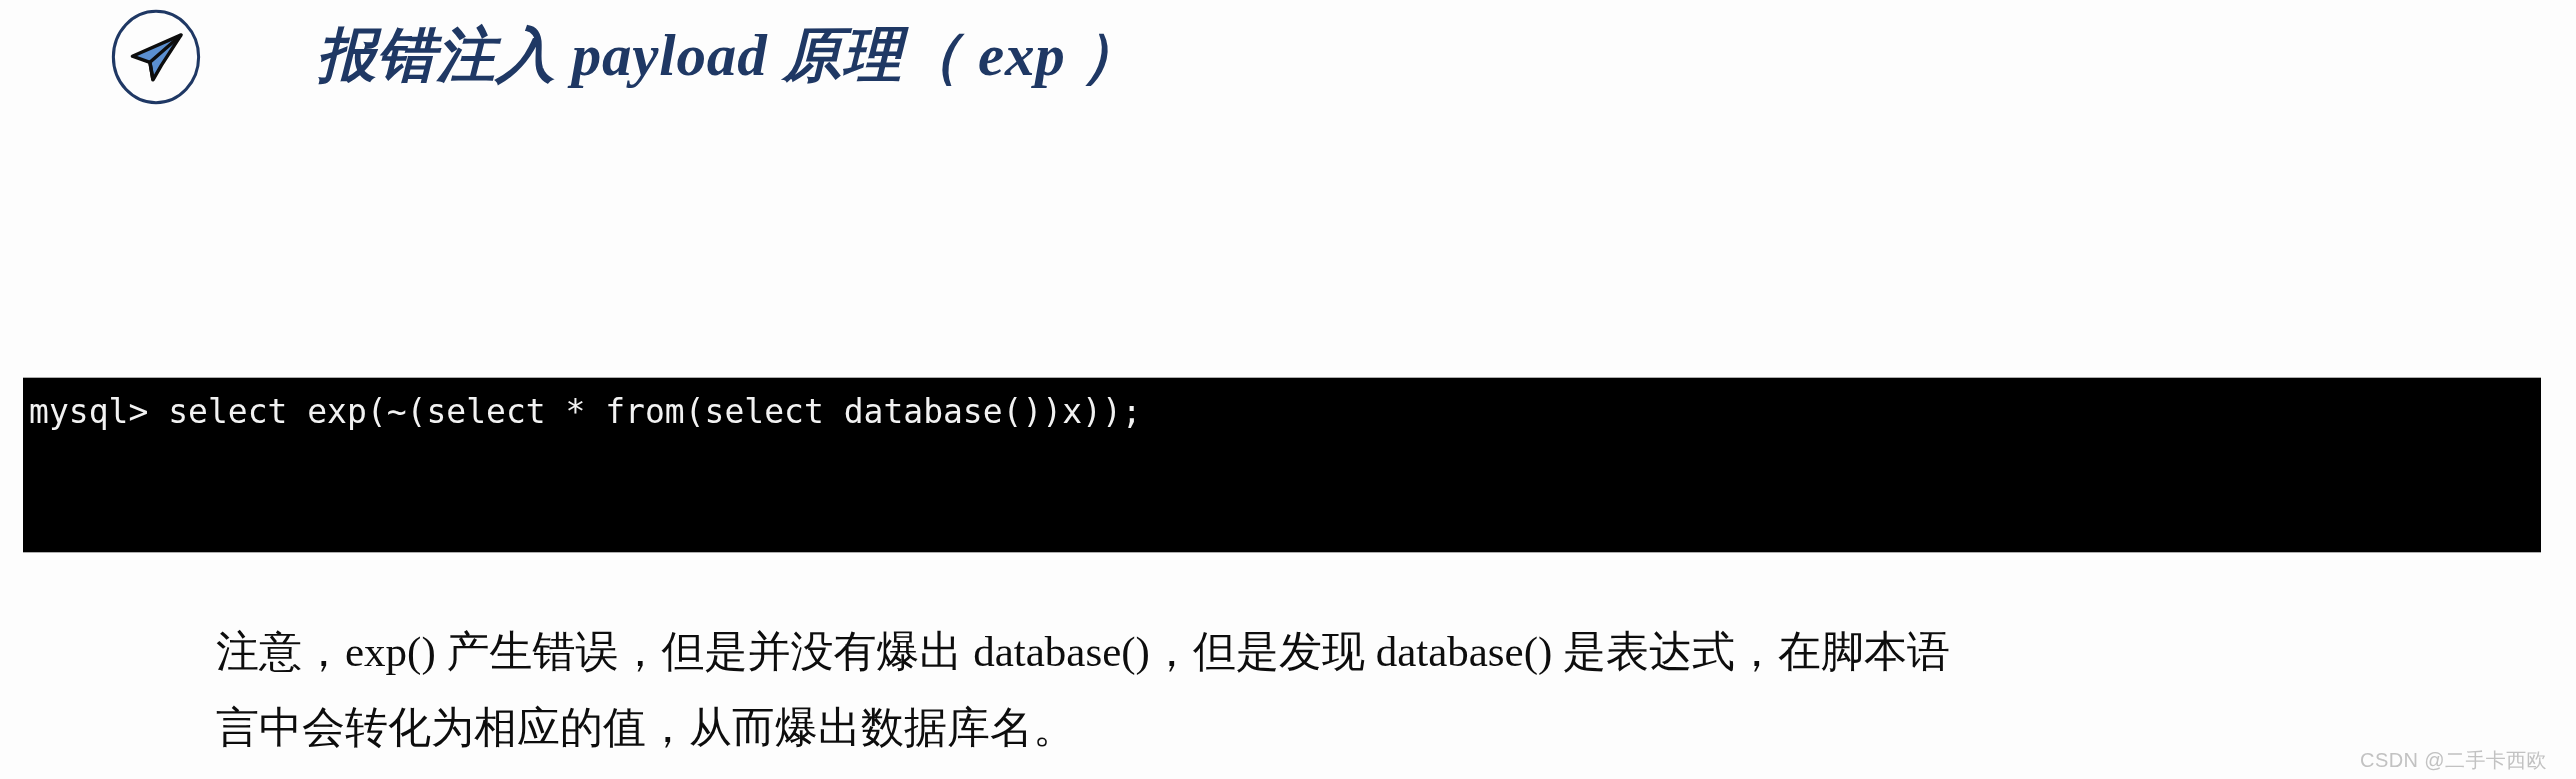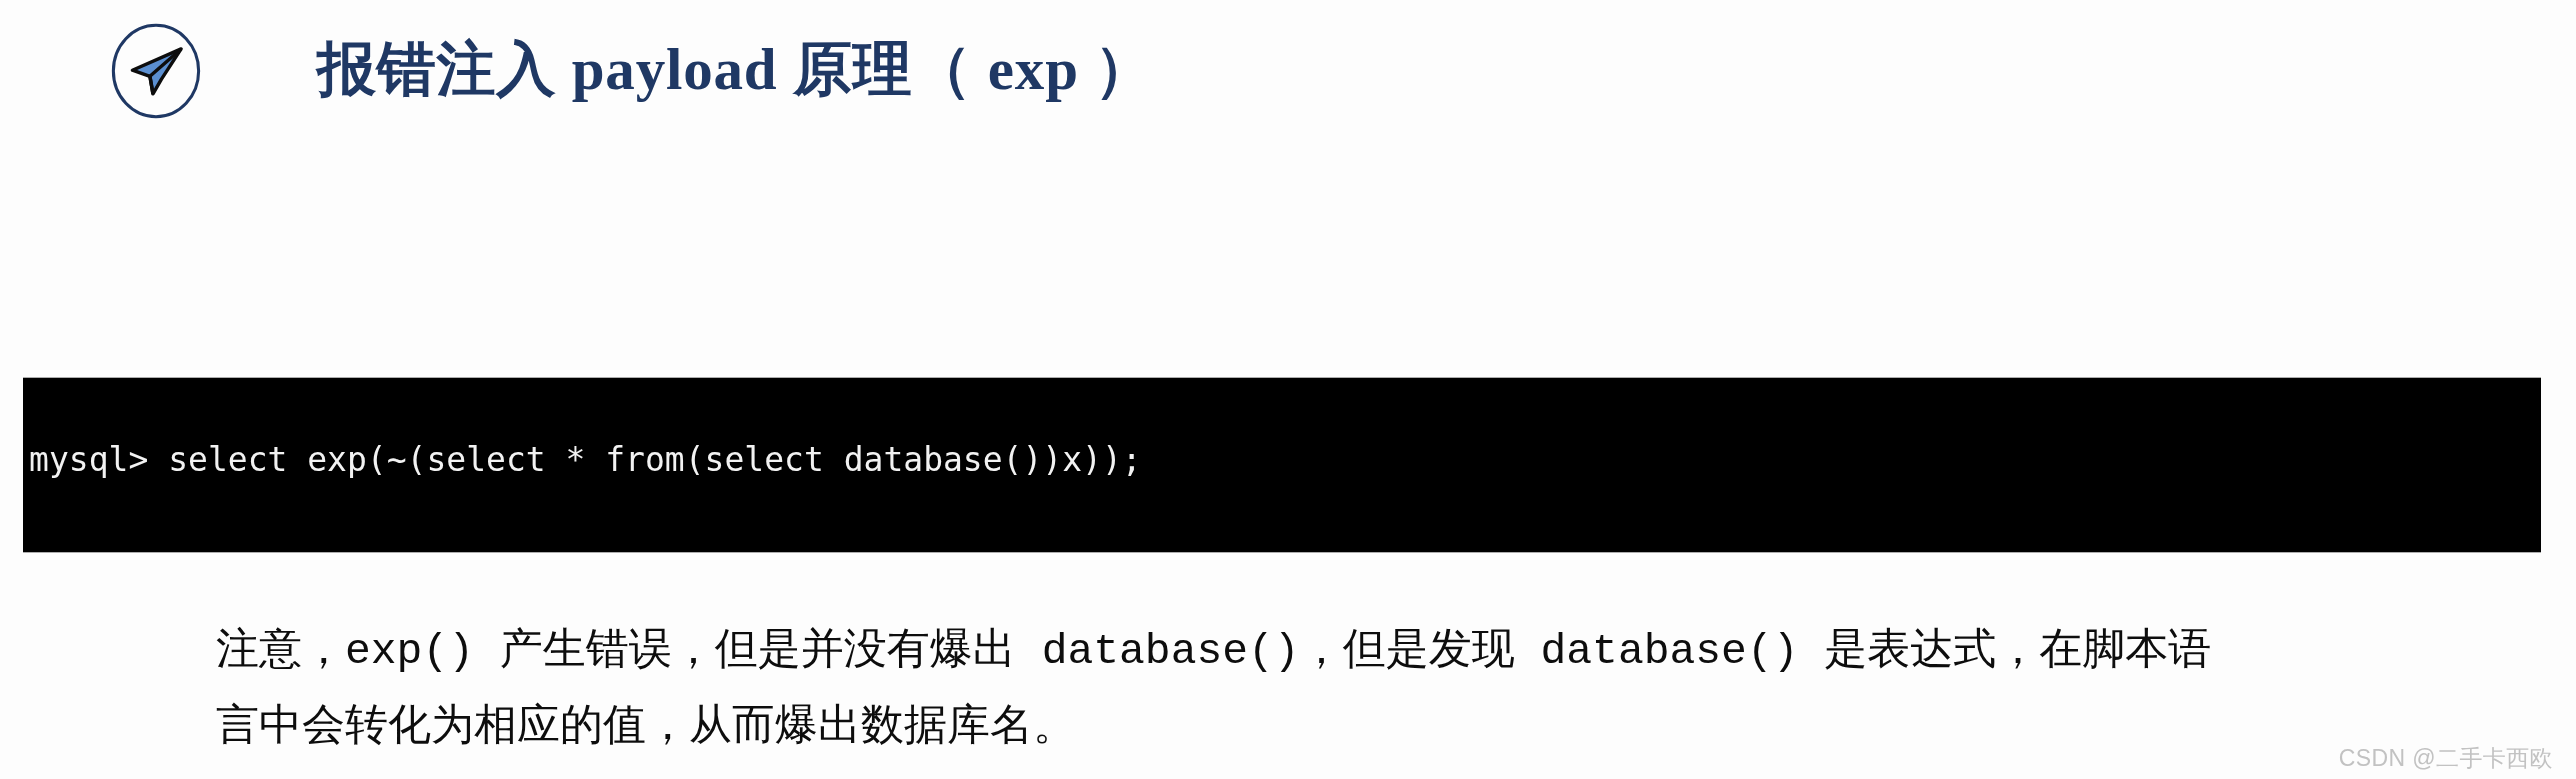--- a/index.html
+++ b/index.html
@@ -14,25 +14,26 @@
     position: relative;
     overflow: hidden;
     font-family: "Liberation Sans", "DejaVu Sans", sans-serif;
     background: #fdfdfd;
   }
 
   
   .slide-header {
     position: absolute;
     left: 0;
-    top: 14px;
+    top: 0;
     width: 2576px;
     height: 122px;
     display: flex;
     align-items: center;
+    font-style: italic;
   }
 
   .send-badge {
     position: absolute;
     left: 105px;
     top: 6.1px;
     width: 102px;
     height: 102px;
     display: flex;
     align-items: center;
@@ -72,46 +73,45 @@
     overflow: hidden;
     box-shadow: 0 0.8px 0 0 #9a9a9a, 0 -0.8px 0 0 #9a9a9a;
   }
   .terminal-line {
     color: #f2f2f2;
     font-family: "DejaVu Sans Mono", "Liberation Mono", monospace;
     font-size: 33px;
     line-height: 51px;
     white-space: pre;
     letter-spacing: 0px;
-    margin-top: 48px;
   }
 
   
   .note {
     position: absolute;
     left: 216px;
     top: 614px;
     width: 2213px;
     color: #0d0d0d;
     font-size: 43px;
     line-height: 76px;
     font-weight: 400;
-    font-family: Liberation Mono, monospace;
+    font-family: Liberation Serif, serif;
   }
   .note-line {
     white-space: nowrap;
   }
 
   
   .watermark {
     position: absolute;
-    right: 23px;
+    right: 29px;
     bottom: 6.1px;
     color: #c2c2c2;
-    font-size: 23px;
+    font-size: 20px;
     font-family: "Liberation Sans", "DejaVu Sans", sans-serif;
     white-space: nowrap;
     letter-spacing: 0.4px;
   }
 </style>
 </head>
 <body>
 
 <div class="slide-header">
 

